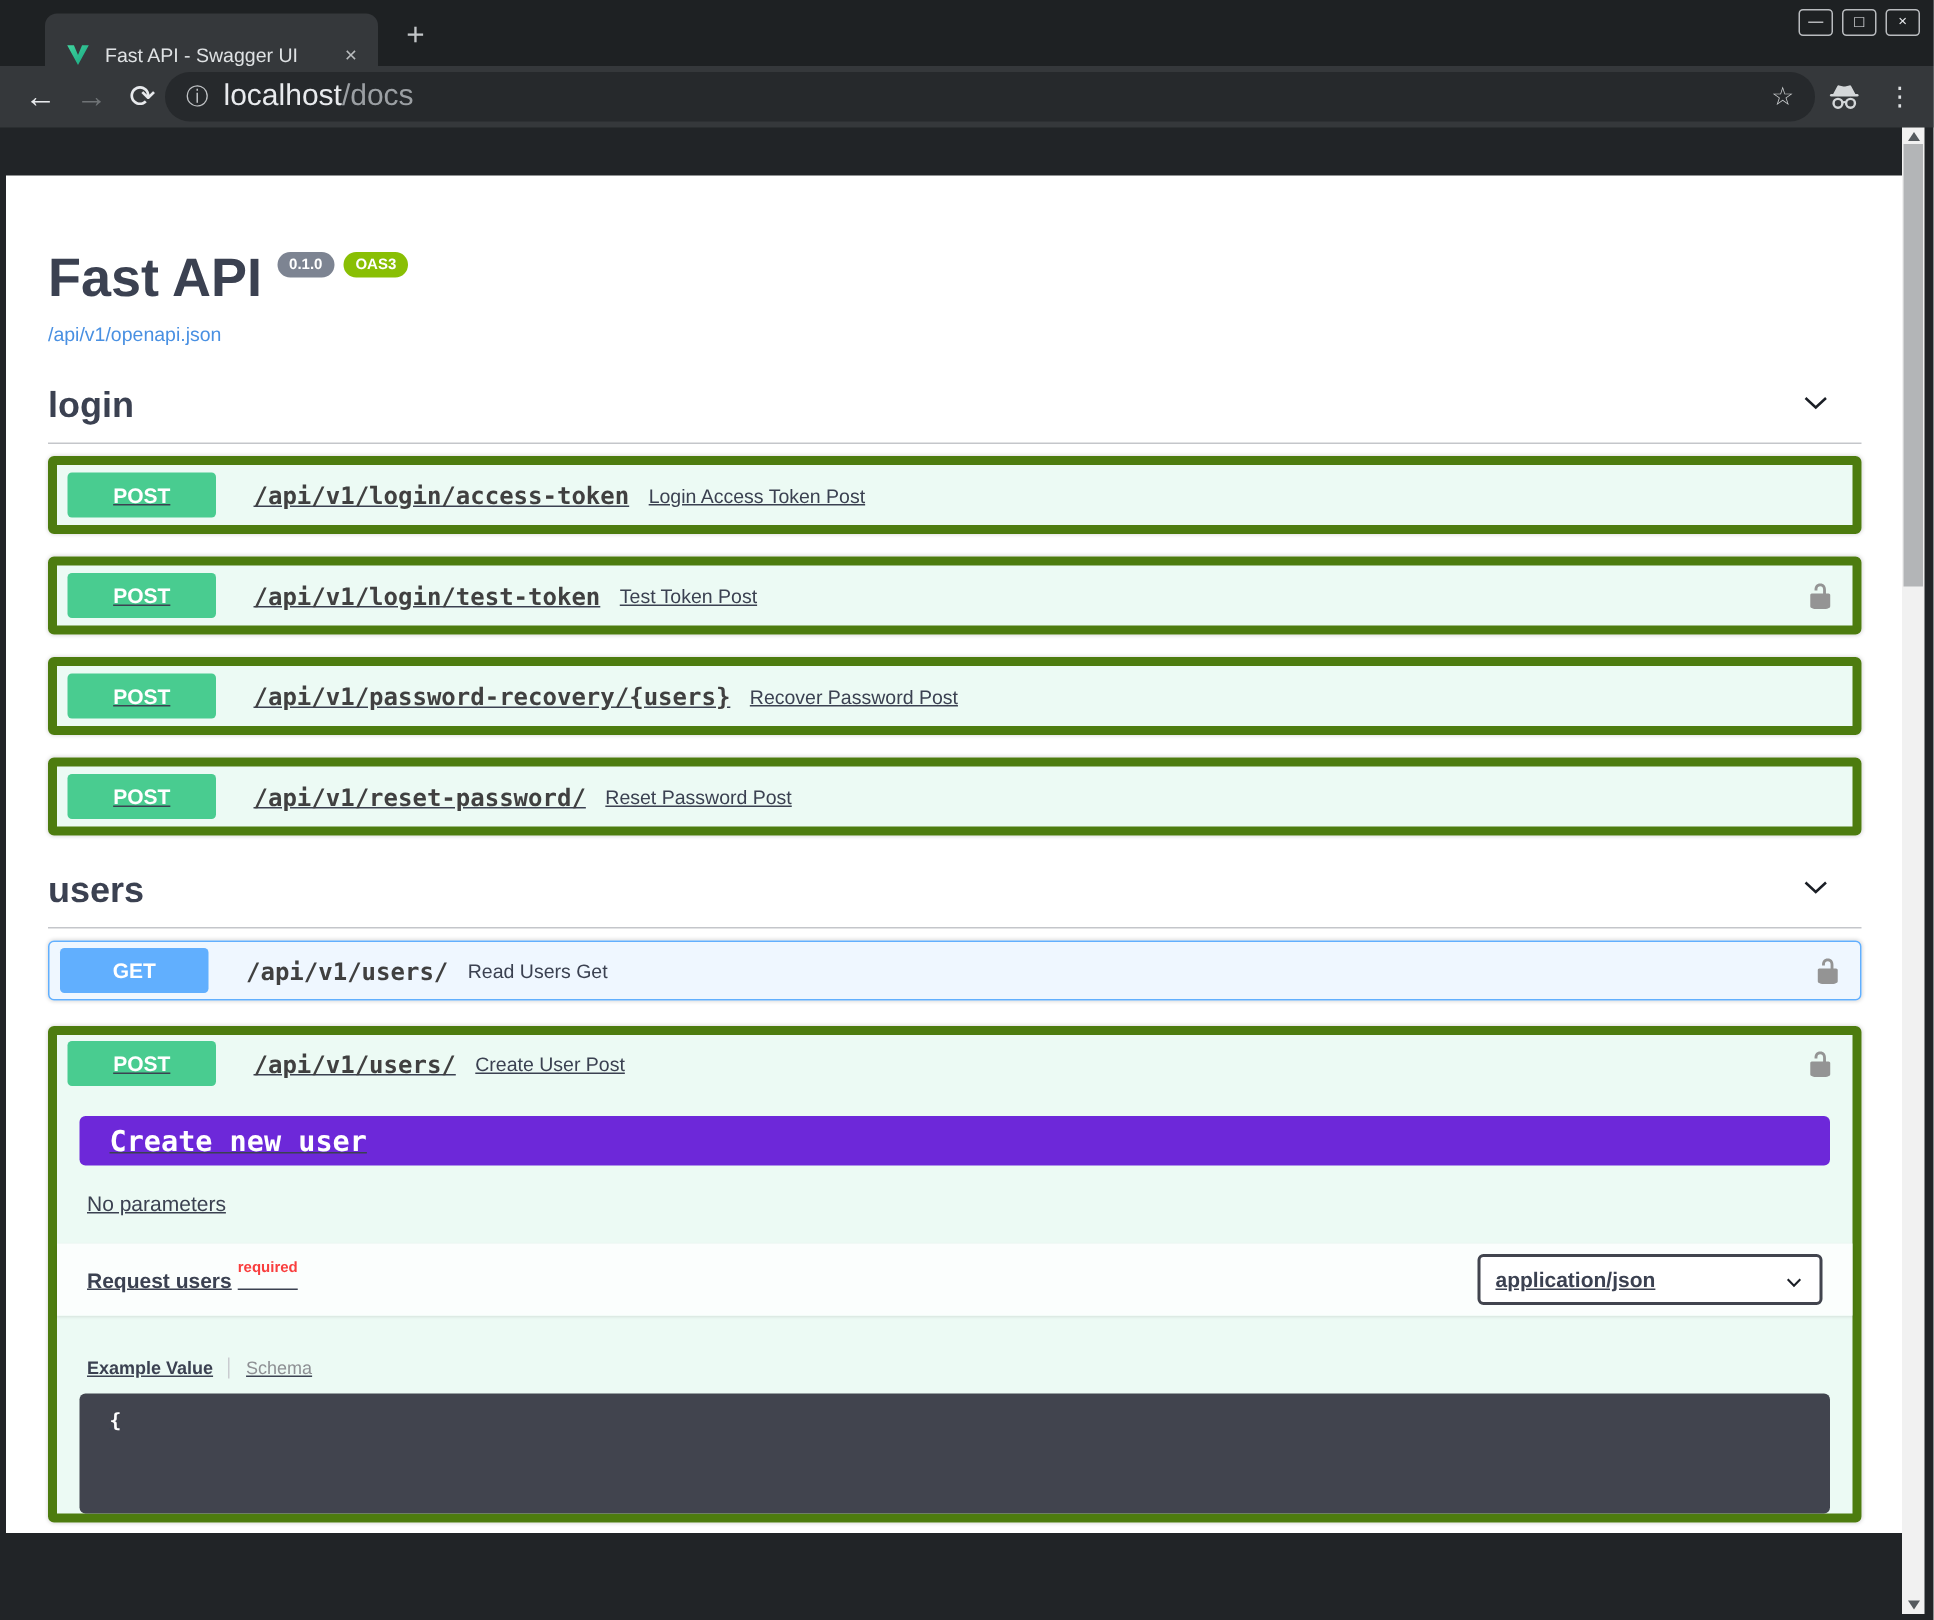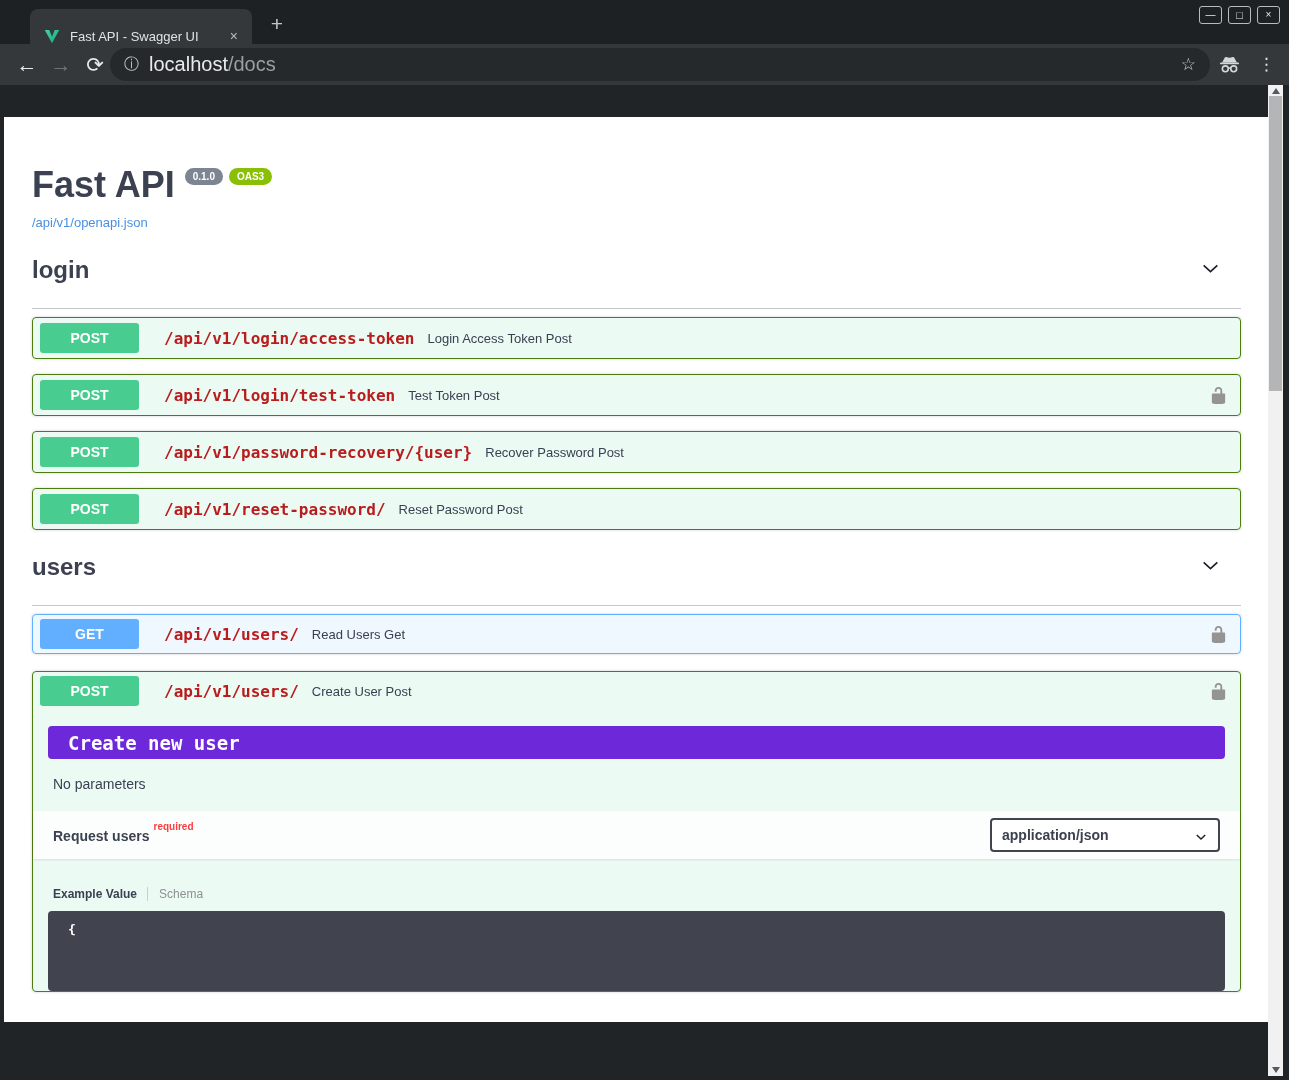--- a/index.html
+++ b/index.html
@@ -56,35 +56,35 @@
   .spec-link { display:inline-block; margin-top:9px; font-size:13px; color:#4990e2; text-decoration:none; }
 
   .scheme-container { margin-top:49px; background:#fff; height:93px;
                       box-shadow:0 1px 2px 0 rgba(0,0,0,.15), 0 -1px 2px 0 rgba(0,0,0,.06);
                       display:flex; align-items:center; justify-content:flex-end; padding-right:37px; }
   .authorize-btn { display:flex; align-items:center; gap:14px; background:transparent; border:2px solid #49cc90;
                    border-radius:4px; color:#49cc90; font-weight:bold; font-size:14px; padding:7px 20px; cursor:pointer;
                    font-family:"Liberation Sans", sans-serif; }
 
   .tag-header { margin-top:17px; display:flex; align-items:center; justify-content:space-between;
-                padding-top:8px; padding-bottom:24px; border-bottom:1px solid rgba(59,65,81,.3); cursor:pointer; }
+                padding-top:8px; padding-bottom:10px; border-bottom:1px solid rgba(59,65,81,.3); cursor:pointer; }
   .tag-name { font-size:24px; font-weight:bold; color:#3b4151; }
   .chev { margin-right:20px; }
 
   .oprows { margin-top:8px; }
   .opblock { border-radius:4px; margin-bottom:15px; box-shadow:0 0 3px rgba(0,0,0,.19); }
-  .opblock.post { background:rgba(73,204,144,.1); border:1px solid #4d7c0f; }
+  .opblock.post { background:rgba(73,204,144,.1); border:6px solid #4d7c0f;text-decoration:underline; }
   .opblock.get  { background:rgba(97,175,254,.1); border:1px solid #61affe; }
   .op-summary { display:flex; align-items:center; height:40px; padding:0 12px 0 7px; cursor:pointer; }
   .opblock.get .op-summary { height:38px; }
   .method-badge { width:99px; text-align:center; font-size:14px; font-weight:bold; color:#fff;
                   padding:7px 0; border-radius:3px; }
   .method-badge.post { background:#49cc90; }
   .method-badge.get  { background:#61affe; }
-  .op-path { font-family:"DejaVu Sans Mono", monospace; font-weight:bold; font-size:16px; color:#b91c1c; margin-left:25px; }
+  .op-path { font-family:"DejaVu Sans Mono", monospace; font-weight:bold; font-size:16px; color:#404040; margin-left:25px; }
   .op-summ { font-size:13px; color:#3b4151; margin-left:13px; }
   .op-lock { margin-left:auto; display:flex; align-items:center; cursor:pointer; }
 
   
   .opblock.open { margin-bottom:0; }
   .opblock.open .op-summary { height:38px; }
   .op-desc-bar { margin:16px 15px 0 15px; height:33px; background:#6d28d9; border-radius:4px;
                  color:#fff; font-family:"DejaVu Sans Mono", monospace; font-weight:bold; font-size:19px;
                  display:flex; align-items:center; padding-left:20px; }
   .sec-header { margin-top:21px; min-height:50px; background:rgba(255,255,255,.8);
@@ -199,21 +199,21 @@
             <span class="op-lock">
               <svg width="19" height="19" viewBox="0 0 20 20" fill="#949494">
                   <path d="M15.8 8H14V5.6C14 2.703 12.665 1 10 1 7.334 1 6 2.703 6 5.6V6h2v-.801C8 3.754 8.797 3 10 3c1.203 0 2 .754 2 2.199V8H4c-.553 0-1 .646-1 1.199V17c0 .549.428 1.139.951 1.307l1.197.387c.523.17 1.382.306 1.904.306h5.896c.523 0 1.382-.137 1.904-.306l1.196-.387c.524-.167.952-.757.952-1.306V9.199C17 8.646 16.553 8 15.8 8z"></path>
                 </svg>
             </span>
           </div>
         </div>
         <div class="opblock post">
           <div class="op-summary">
             <span class="method-badge post">POST</span>
-            <span class="op-path">/api/v1/password-recovery/{user}</span>
+            <span class="op-path">/api/v1/password-recovery/{users}</span>
             <span class="op-summ">Recover Password Post</span>
           </div>
         </div>
         <div class="opblock post">
           <div class="op-summary">
             <span class="method-badge post">POST</span>
             <span class="op-path">/api/v1/reset-password/</span>
             <span class="op-summ">Reset Password Post</span>
           </div>
         </div>

